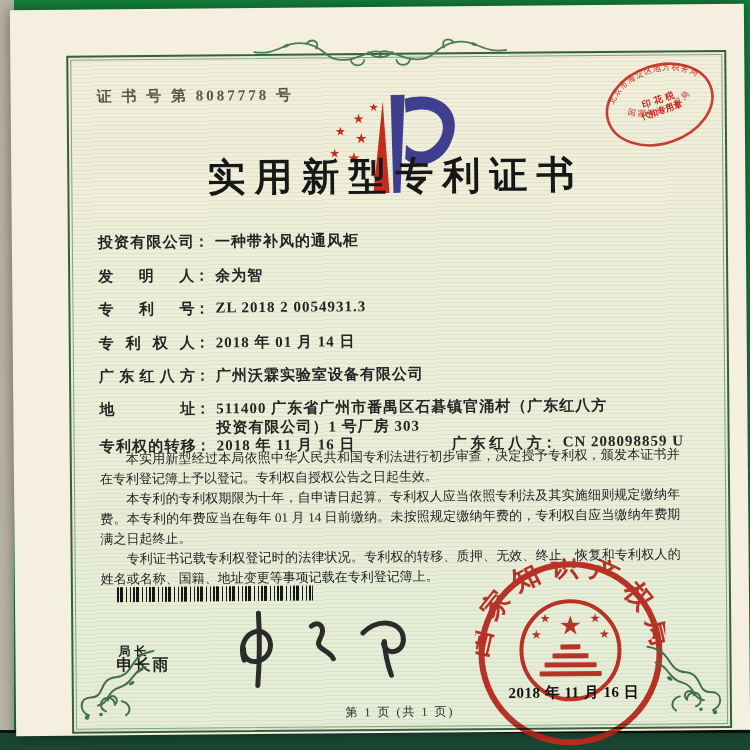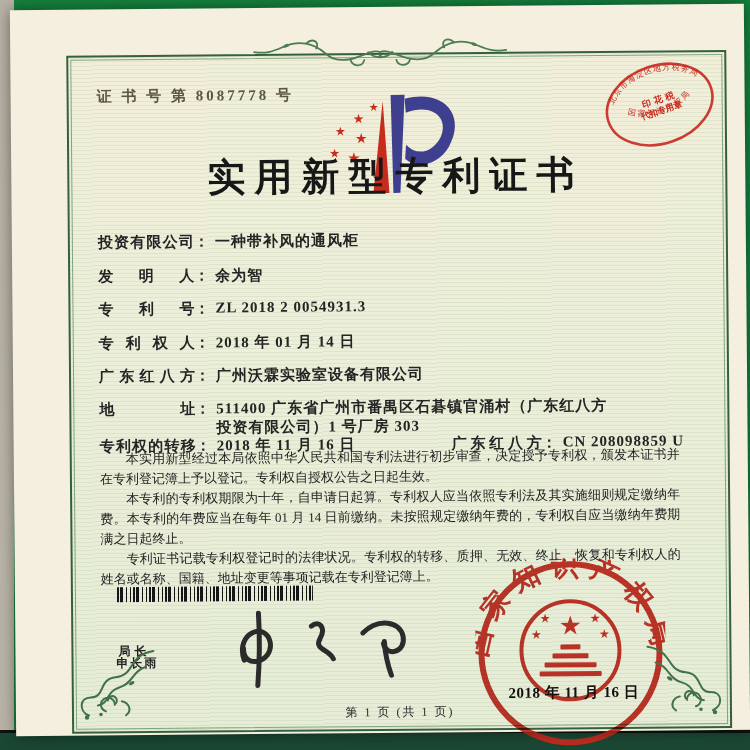--- a/index.html
+++ b/index.html
@@ -21,21 +21,21 @@
   .row .lbl{display:inline-block;width:96px;text-align:justify;text-align-last:justify;vertical-align:top;}
   .row .val{margin-left:6px;letter-spacing:1px;white-space:pre-line;display:inline-block;vertical-align:top;}
   .row .pair2{position:absolute;left:352px;top:0;white-space:nowrap;}
   .paras{left:86px;top:440px;width:580px;font-size:13px;line-height:20px;color:#1e1e1e;
          text-align:justify;font-weight:500;}
   .paras p{margin:0;text-indent:2em;}
   .barcode{left:102px;top:578px;width:196px;height:15px;
     background:repeating-linear-gradient(90deg,#161616 0 2px,transparent 2px 3px,#161616 3px 6px,
       transparent 6px 9px,#161616 9px 10px,transparent 10px 13px,#161616 13px 14px,transparent 14px 16px);}
   .director{left:103px;top:634px;font-size:12px;font-weight:700;color:#222;letter-spacing:4px;}
-  .director-name{left:101px;top:646px;font-size:12px;font-weight:700;color:#222;letter-spacing:2px;}
+  .director-name{left:101px;top:646px;font-size:16px;font-weight:700;color:#222;letter-spacing:2px;}
   .sig{left:200px;top:590px;}
   .oval-seal{left:590px;top:54px;transform:rotate(-18deg);}
   .main-seal{left:460px;top:553px;mix-blend-mode:multiply;opacity:.93;}
   .seal-date{left:468px;top:678px;width:180px;font-size:15px;font-weight:700;color:#13100e;
              letter-spacing:.5px;text-align:center;}
   .footer{left:56px;top:697px;width:656px;text-align:center;font-size:12px;color:#2a2a2a;letter-spacing:2px;}
   .swag{left:240px;top:22px;}
   .corner-l{left:58px;top:634px;}
   .corner-r{left:628px;top:634px;transform:scaleX(-1);}
   svg text{font-family:"DejaVu Sans","Liberation Sans",sans-serif;}

